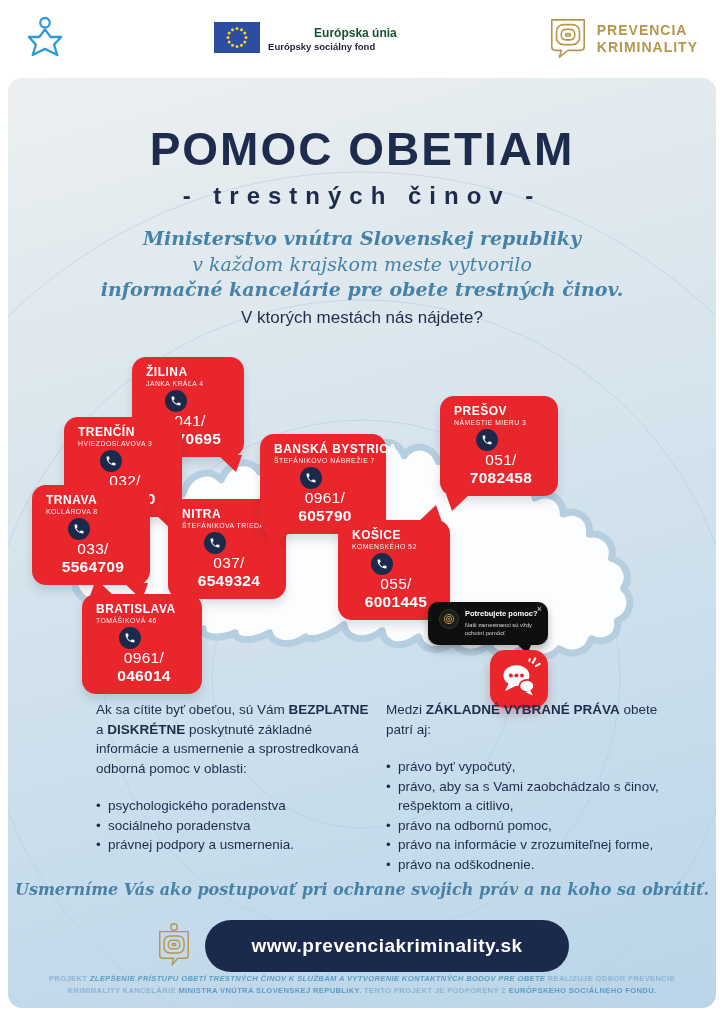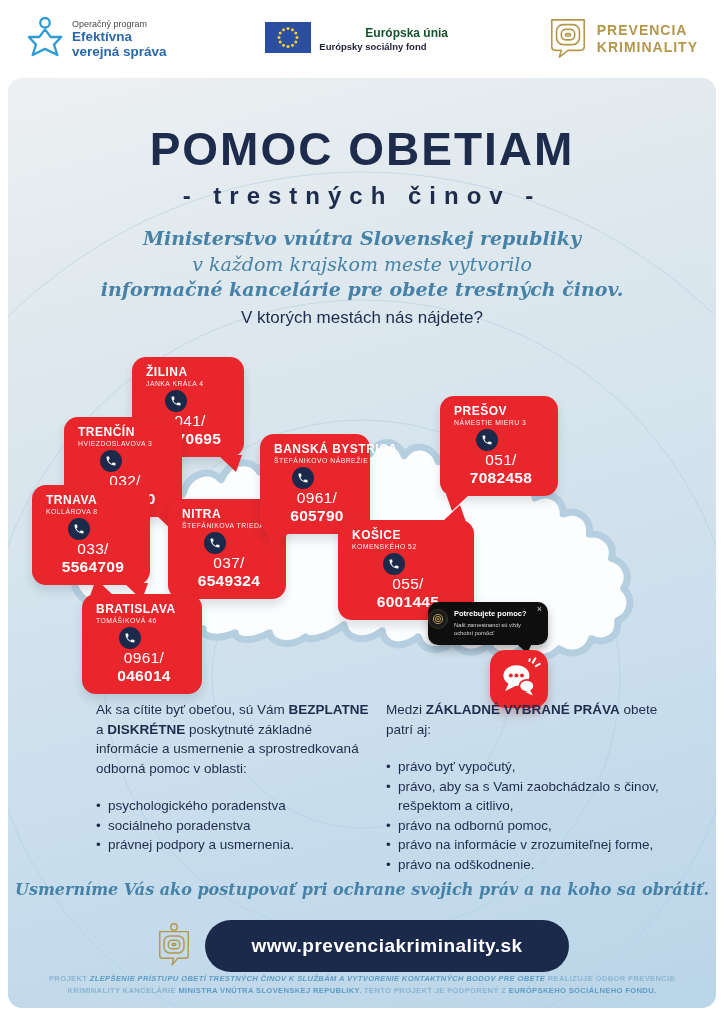--- a/index.html
+++ b/index.html
@@ -51,27 +51,27 @@
   .phone-num{font-size:15.5px;font-weight:800;letter-spacing:.3px;}
   .tail{position:absolute;width:24px;height:17px;background:#e8262c;}
   .tail-br{bottom:-15px;right:2px;clip-path:polygon(0 0,100% 0,75% 100%);}
   .tail-bl{bottom:-15px;left:6px;clip-path:polygon(0 0,100% 0,25% 100%);}
   .tail-tr{top:-15px;right:8px;clip-path:polygon(0 100%,100% 100%,75% 0);}
   .tail-tl{top:-15px;left:8px;clip-path:polygon(0 100%,100% 100%,25% 0);}
   .b-zilina{left:124px;top:279px;width:112px;}
   .b-trencin{left:56px;top:339px;width:118px;}
   .b-trnava{left:24px;top:407px;width:118px;}
   .b-nitra{left:160px;top:421px;width:118px;}
-  .b-bb{left:252px;top:356px;width:110px;}
+  .b-bb{left:252px;top:356px;width:126px;}
   .b-presov{left:432px;top:318px;width:118px;}
-  .b-kosice{left:330px;top:442px;width:136px;}
+  .b-kosice{left:330px;top:442px;width:112px;}
   .b-bratislava{left:74px;top:516px;width:120px;}
   
   .chat-tip{position:absolute;left:420px;top:524px;width:120px;background:#0e0e0e;border-radius:10px;
-    padding:7px 9px 8px 0;color:#fff;display:flex;gap:6px;box-sizing:border-box;
+    padding:7px 9px 8px 11px;color:#fff;display:flex;gap:6px;box-sizing:border-box;
     box-shadow:0 5px 9px rgba(10,10,20,.3);}
   .chat-tip .tip-tail{position:absolute;bottom:-8px;right:16px;width:16px;height:10px;background:#0e0e0e;
     clip-path:polygon(0 0,100% 0,70% 100%);}
   .tip-icon{width:20px;height:20px;border-radius:50%;background:#1c1c1c;flex:0 0 auto;
     display:flex;align-items:center;justify-content:center;border:1px solid #3a3526;box-sizing:border-box;}
   .tip-title{font-size:7.5px;font-weight:800;line-height:1.35;}
   .tip-body{font-size:5.8px;color:#d8d8d8;line-height:1.4;margin-top:2px;}
   .tip-close{position:absolute;top:2px;right:6px;font-size:9px;color:#cfcfcf;cursor:pointer;}
   .chat-app{position:absolute;left:482px;top:572px;width:58px;height:58px;background:#e8262c;
     border-radius:15px;display:flex;align-items:center;justify-content:center;
@@ -100,25 +100,20 @@
 </head>
 <body>
 
 <div class="header">
   <div class="logo">
     <span class="icon">
       <svg width="38" height="44" viewBox="0 0 40 46">
         <circle cx="20" cy="8" r="5" fill="none" stroke="#2e9bd6" stroke-width="2.4"></circle>
         <path d="M20 15 L26 23 L37 23 L29.5 31 L33 42 L20 35.5 L7 42 L10.5 31 L3 23 L14 23 Z" fill="none" stroke="#2e9bd6" stroke-width="2.4" stroke-linejoin="round"></path>
       </svg>
-    </span>
-    <span>
-      <div class="evs-t1">Operačný program</div>
-      <div class="evs-t2">Efektívna</div>
-      <div class="evs-t2">verejná správa</div>
     </span>
   </div>
 
   <div class="logo">
     <span class="icon">
       <svg width="46" height="31" viewBox="0 0 46 31">
         <rect x="0" y="0" width="46" height="31" fill="#2b4ea0"></rect>
         <g fill="#f8d12e">
           <circle cx="32" cy="15.5" r="1.5"></circle>
             <circle cx="30.8" cy="20" r="1.5"></circle>

